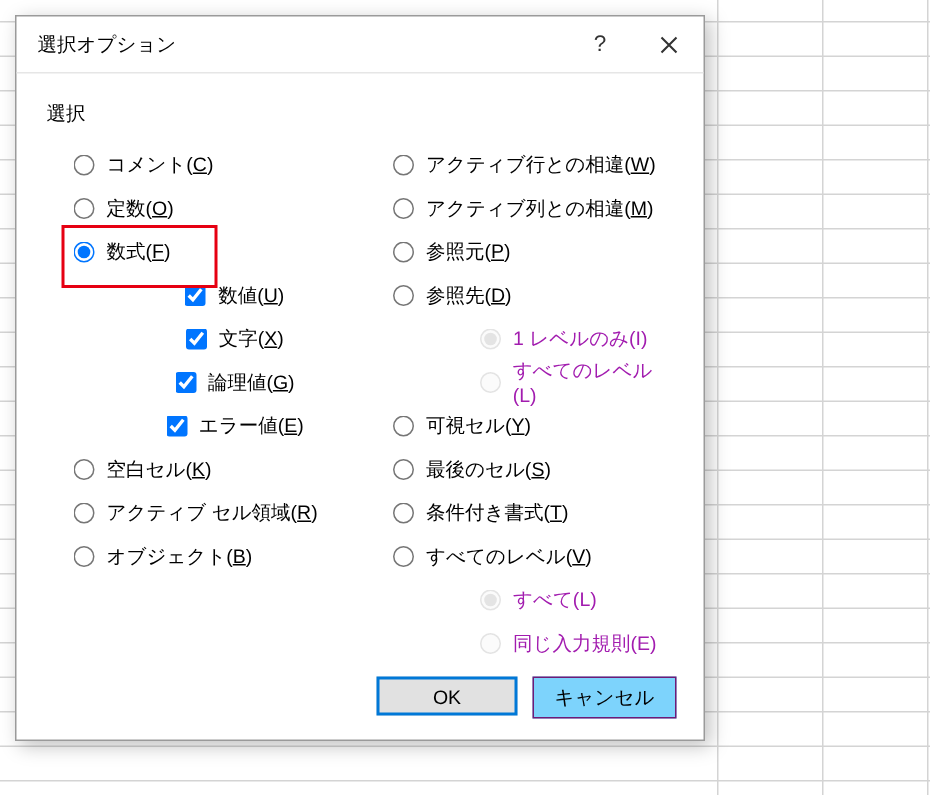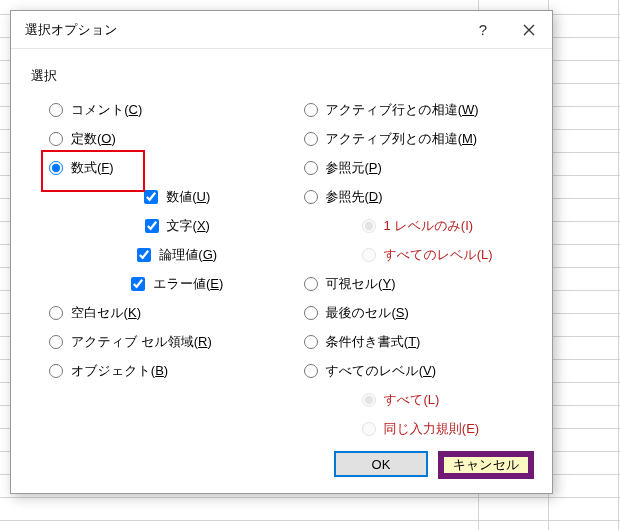--- a/index.html
+++ b/index.html
@@ -20,21 +20,21 @@
     position: absolute; top: 0; bottom: 0;
     width: 1px; background: #d4d4d4;
   }
   .gridline-h {
     position: absolute; left: 0; right: 0;
     height: 1px; background: #d4d4d4;
   }
   .dialog {
     position: absolute;
     left: 10px; top: 10px;
-    width: 543px; height: 484px;
+    width: 460px; height: 484px;
     background: #fff;
     border: 1px solid #9a9a9a;
     box-shadow: 3px 3px 12px rgba(0,0,0,0.25), 0 0 0 1px rgba(255,255,255,0.4) inset;
   }
   .titlebar {
     display: flex;
     align-items: center;
     height: 38px;
     padding: 0 0 0 14px;
     border-bottom: 1px solid #e6e6e6;
@@ -69,36 +69,36 @@
     padding-left: 18px;
   }
   .opt.sub { padding-left: 46px; justify-content: center; }
   .opt.subsub { padding-left: 76px; }
   .opt input[type=radio], .opt input[type=checkbox] {
     margin: 0 8px 0 0;
     width: 14px; height: 14px;
   }
   .opt label { cursor: default; }
   .opt .u { text-decoration: underline; }
-  .opt.disabled label { color: #b91c1c; }
+  .opt.disabled label { color: #a21caf; }
   .opt.disabled input { opacity: 0.6; }
   .highlight-box {
     position: absolute;
     border: 2.5px solid #e60012;
     pointer-events: none;
   }
   .footer {
     position: absolute;
     bottom: 14px; right: 18px;
     display: flex; gap: 10px;
   }
   .btn {
     width: 96px; height: 28px;
-    border: 6px solid #701a75;
-    background: #fef9c3;
+    border: 1px solid #701a75;
+    background: #7dd3fc;
     font-family: inherit;
     font-size: 13px;
     display: flex; align-items: center; justify-content: center;
   }
   .btn.primary {
     border: 2px solid #0078d7;
     background: #e1e1e1;
     width: 94px; height: 26px; text-align: right;
   }
 </style>

